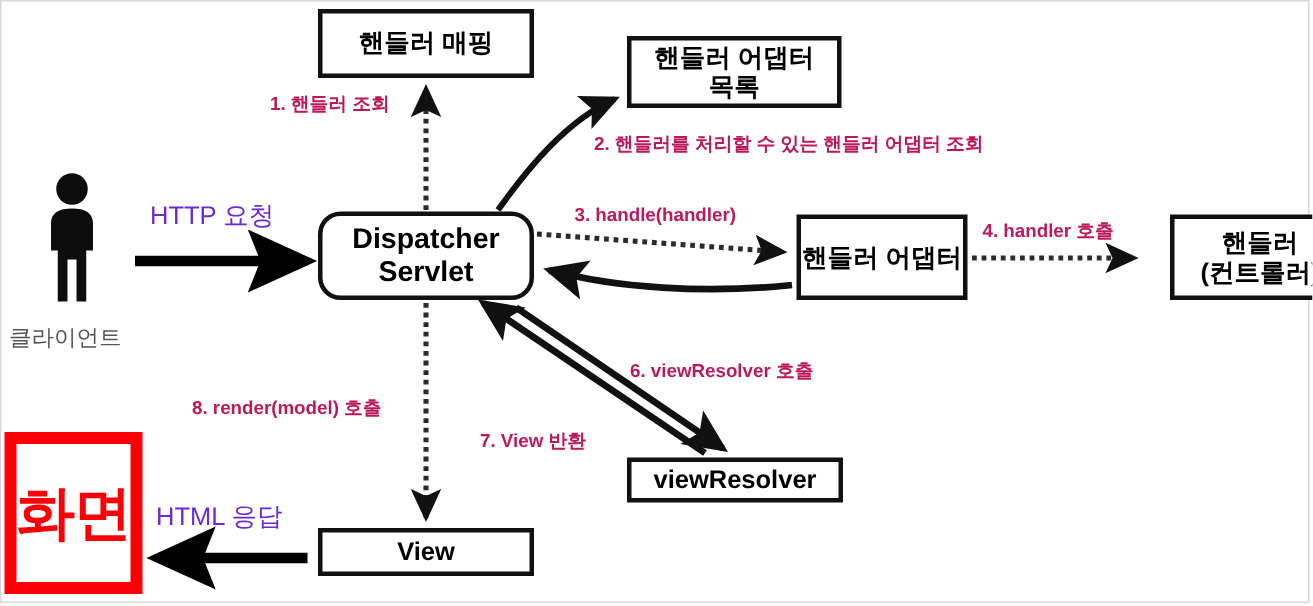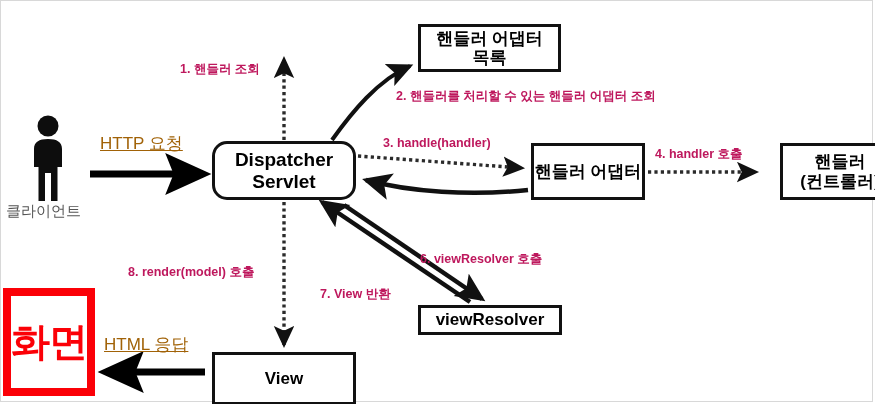--- a/index.html
+++ b/index.html
@@ -66,25 +66,24 @@
   }
   .step-label {
     position: absolute;
     color: #be185d;
     font-size: 12.5px;
     font-weight: 700;
     white-space: nowrap;
   }
   .flow-label {
     position: absolute;
-    color: #a16207;
+    color: #6d28d9;
     font-size: 17px;
     font-weight: 400;
     white-space: nowrap;
-    text-decoration: underline;
   }
   .actor-label {
     position: absolute;
     color: #555555;
     font-size: 15px;
     font-weight: 400;
     white-space: nowrap;
   }
   #client-icon { position: absolute; }
 </style>
@@ -143,44 +142,45 @@
 
     <g>
       <line x1="205" y1="372" x2="106" y2="372" stroke="#000000" stroke-width="7" marker-end="url(#ah-big)"></line>
     </g>
   </svg>
 
   <svg id="client-icon" style="left:24px; top:115px;" width="48" height="88" viewBox="0 0 48 88" xmlns="http://www.w3.org/2000/svg">
     <circle cx="24" cy="11" r="10.5" fill="#0d0d0d"></circle>
     <path d="M24,24 C33,24 38,27 38,34 L38,52 L33.5,52 L33.5,86 L27,86 L27,58 L21,58 L21,86 L14.5,86 L14.5,52 L10,52 L10,34 C10,27 15,24 24,24 Z" fill="#0d0d0d"></path>
   </svg>
-  <div class="actor-label" style="left:6px; top:202px;">클라이언트</div>
+  <div class="actor-label" style="left:6px; top:216px;">클라이언트</div>
 
   <div class="flow-label" style="left:100px; top:132px;">HTTP 요청</div>
   <div class="flow-label" style="left:104px; top:333px;">HTML 응답</div>
 
   <div class="step-label" style="left:180px; top:61px;">1. 핸들러 조회</div>
   <div class="step-label" style="left:396px; top:88px;">2. 핸들러를 처리할 수 있는 핸들러 어댑터 조회</div>
   <div class="step-label" style="left:383px; top:136px;">3. handle(handler)</div>
   <div class="step-label" style="left:655px; top:146px;">4. handler 호출</div>
-  <div class="step-label" style="left:420px; top:239px;margin-top:12px;">6. viewResolver 호출</div>
+  <div class="step-label" style="left:420px; top:239px;">6. viewResolver 호출</div>
   <div class="step-label" style="left:320px; top:286px;">7. View 반환</div>
   <div class="step-label" style="left:128px; top:264px;">8. render(model) 호출</div>
 
+  <div class="node-box ko" style="left:212px; top:6px; width:144px; height:46px;">핸들러 매핑</div>
 
   <div class="node-box ko" style="left:418px; top:24px; width:143px; height:48px;">핸들러 어댑터
 목록</div>
 
   <div class="node-box en" style="left:212px; top:141px; width:144px; height:59px;">Dispatcher
 Servlet</div>
 
   <div class="node-box ko" style="left:531px; top:143px; width:114px; height:57px;">핸들러 어댑터</div>
 
   <div class="node-box ko" style="left:736px; top:143px; width:120px; height:57px;margin-left:44px;">핸들러
 (컨트롤러)</div>
 
   <div class="node-box en-sm" style="left:418px; top:305px; width:144px; height:30px;">viewResolver</div>
 
-  <div class="node-box en-sm" style="left:212px; top:352px; width:144px; height:53px;">View</div>
+  <div class="node-box en-sm" style="left:212px; top:352px; width:144px; height:32px;">View</div>
 
   <div id="screen-box" style="left:3px; top:288px; width:92px; height:108px;">화면</div>
 
 </div>
 
 </body></html>

